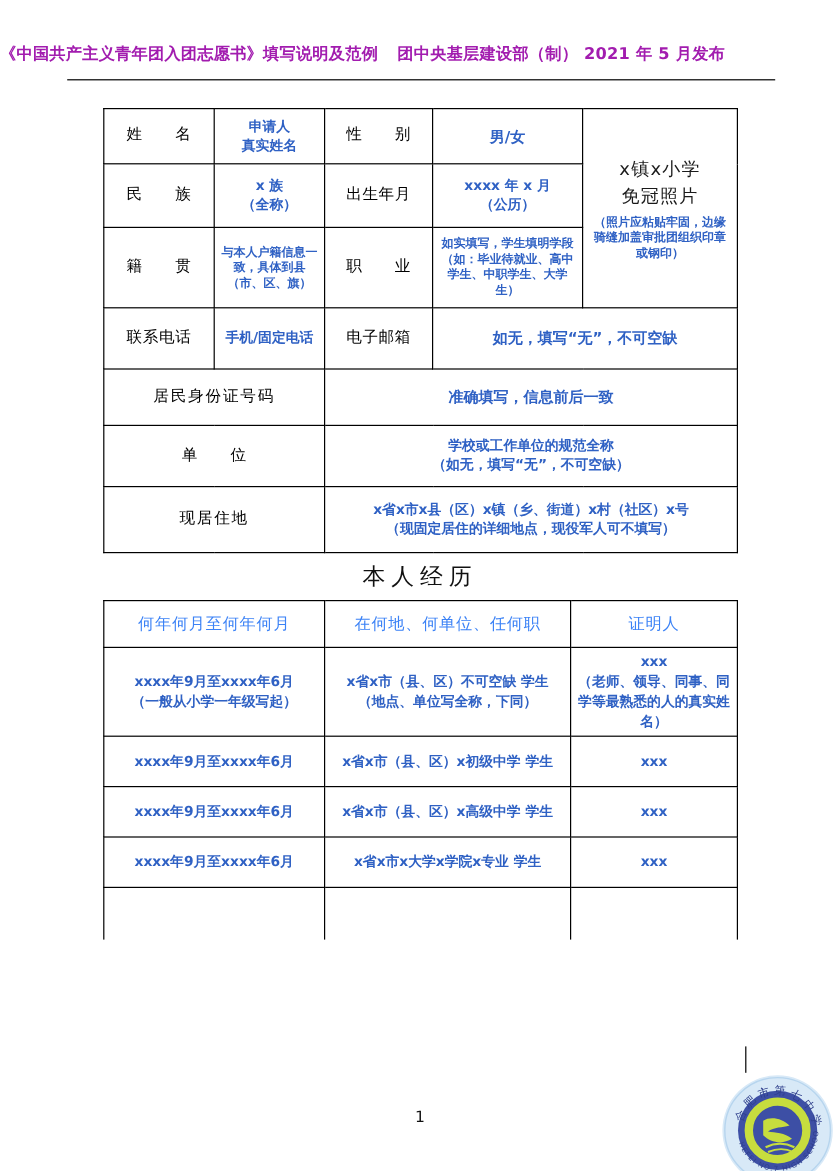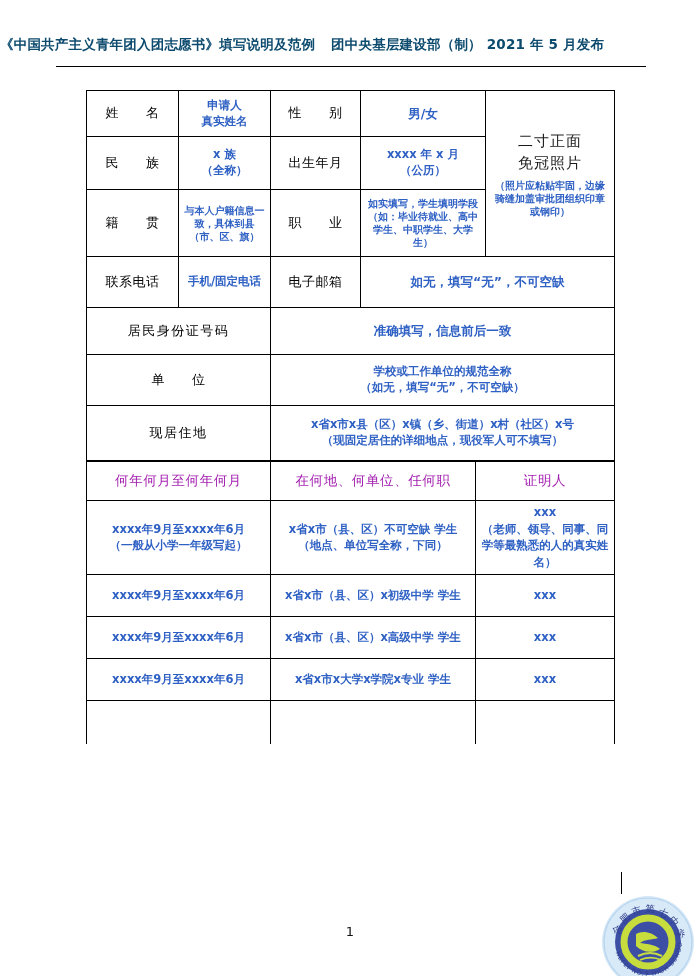--- a/index.html
+++ b/index.html
@@ -14,21 +14,21 @@
     font-family: "DejaVu Sans", "Liberation Sans", sans-serif;
     overflow: hidden;
   }
 
   
   #doc-header {
     position: absolute;
     left: 0; top: 36px;
     width: 567px;
     text-align: center;
-    color: #0c4a6e;
+    color: #a21caf;
     font-size: 13.5px;
     font-weight: bold;
     letter-spacing: 0.2px;
     white-space: nowrap;
   }
   #doc-header .hdr-gap { display: inline-block; width: 16px; }
   #header-rule {
     position: absolute;
     left: 56px; top: 66px;
     width: 590px;
@@ -109,21 +109,21 @@
     table-layout: fixed;
   }
   table.exp td {
     border: 1px solid #000000;
     text-align: center;
     vertical-align: middle;
     padding: 3px 2px;
     font-size: 13px;
   }
   table.exp td.hdr {
-    color: #a21caf;
+    color: #3b82f6;
     font-size: 13.5px;
     letter-spacing: 0.6px;
     height: 32px;
   }
   table.exp td.blue {
     color: #2f61c4;
     font-weight: bold;
     font-size: 11.5px;
     line-height: 1.45;
   }
@@ -179,21 +179,21 @@
       <td class="lbl" style="height:41px">姓　　名</td>
       <td>
         <div class="bl" style="white-space:pre-line">申请人
 真实姓名</div>
       </td>
       <td class="lbl">性　　别</td>
       <td>
         <div class="bl-lg">男/女</div>
       </td>
       <td rowspan="3">
-        <div class="photo-title" style="white-space:pre-line">二寸正面
+        <div class="photo-title" style="white-space:pre-line">x镇x小学
 免冠照片</div>
         <div class="bl-sm" style="margin-top:4px;padding:0 2px">（照片应粘贴牢固，边缘骑缝加盖审批团组织印章或钢印）</div>
       </td>
     </tr>
 
     <tr>
       <td class="lbl" style="height:48px">民　　族</td>
       <td>
         <div class="bl" style="white-space:pre-line">x 族
 （全称）</div>
@@ -245,20 +245,21 @@
     <tr>
       <td class="lbl" colspan="2" style="height:50px;letter-spacing:1.5px">现居住地</td>
       <td colspan="3">
         <div class="bl" style="white-space:pre-line">x省x市x县（区）x镇（乡、街道）x村（社区）x号
 （现固定居住的详细地点，现役军人可不填写）</div>
       </td>
     </tr>
   </tbody>
     </table>
 
+  <div id="section-heading">本人经历</div>
 
   <table class="exp">
     <colgroup>
       <col style="width:184px">
       <col style="width:205px">
       <col style="width:139px">
     </colgroup>
 
     <tbody>
         <tr>

